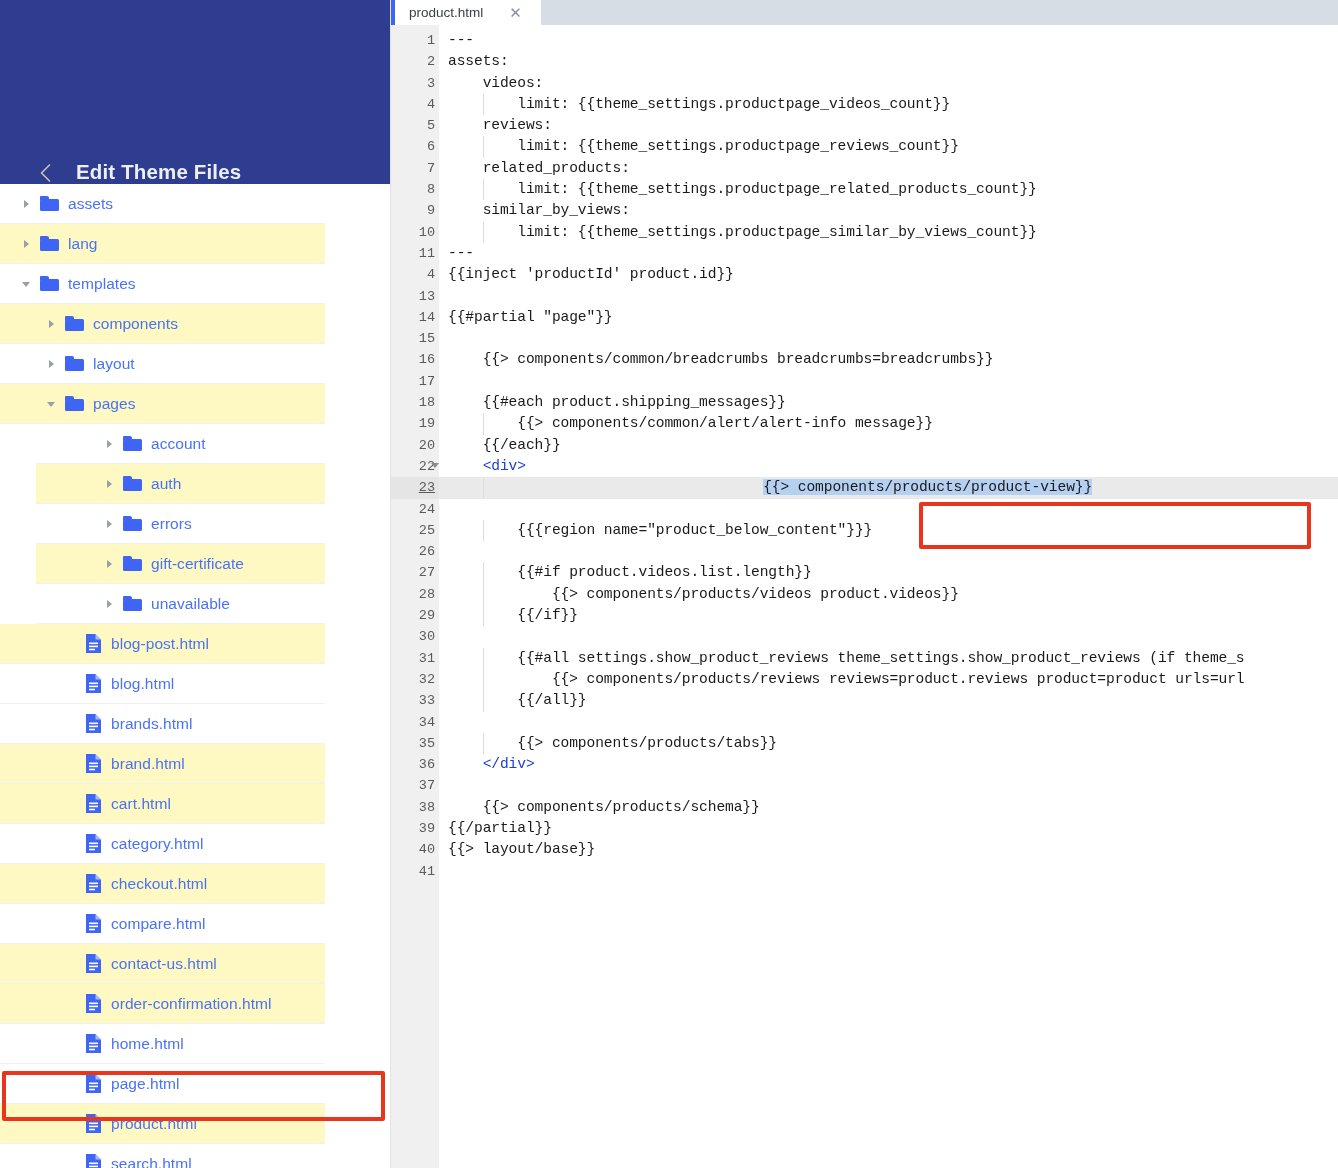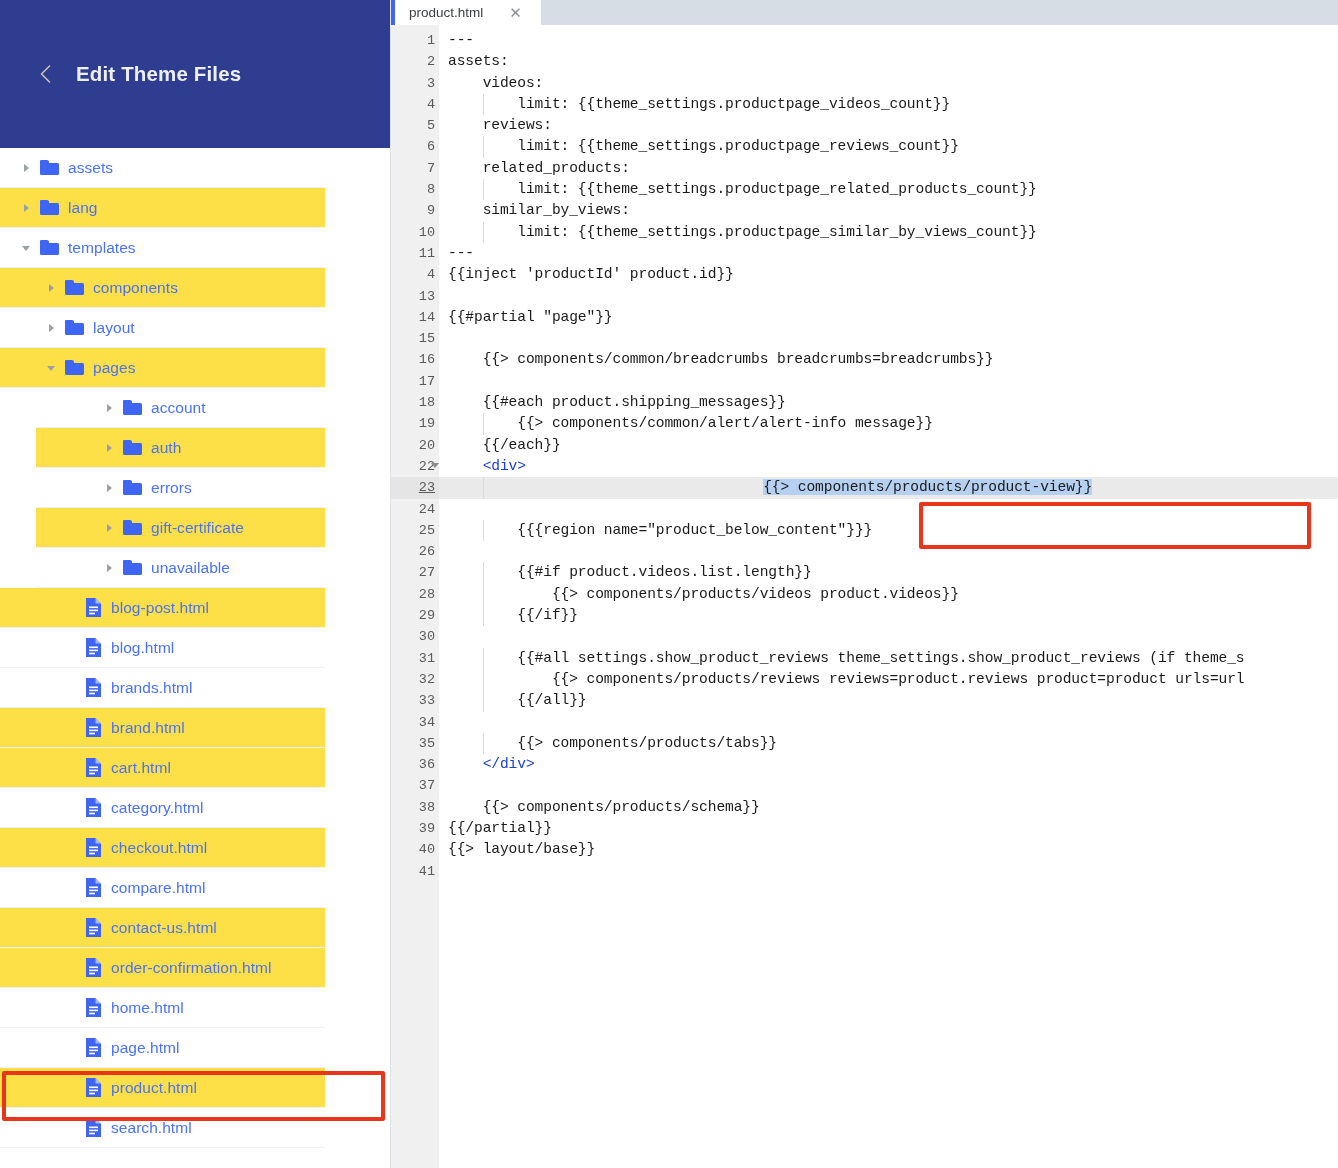--- a/index.html
+++ b/index.html
@@ -14,24 +14,24 @@
   
   .sidebar {
     width: 391px; height: 1168px;
     background: #ffffff;
     border-right: 1px solid #dfe3e8;
     position: relative;
     overflow: hidden;
     flex: 0 0 391px;
   }
   .sidebar-header {
-    height: 148px;
+    height: 184px;
     background: #2e3d8f;
     display: flex;
-    align-items: center;
+    align-items: flex-end;
     padding-left: 34px;
   }
   .back-chevron {
     width: 22px; height: 22px;
     display: flex; align-items: center; justify-content: center;
     color: #c9c3b4;
     font-size: 22px;
     line-height: 1;
     margin-right: 20px;
     cursor: pointer;
@@ -49,21 +49,21 @@
   .tree-row {
     height: 40px;
     display: flex;
     align-items: center;
     border-bottom: 1px solid #eef0f3;
     background: #ffffff;
     cursor: pointer;
     position: relative;
     white-space: nowrap;
   }
-  .tree-row.alt { background: #fde047; text-align: right; }
+  .tree-row.alt { background: #fef9c3; text-align: right; }
   .twisty {
     width: 14px; height: 14px;
     flex: 0 0 14px;
     position: relative;
     margin-right: 6px;
   }
   .twisty.closed::before {
     content: "";
     position: absolute;
     left: 4px; top: 3px;

